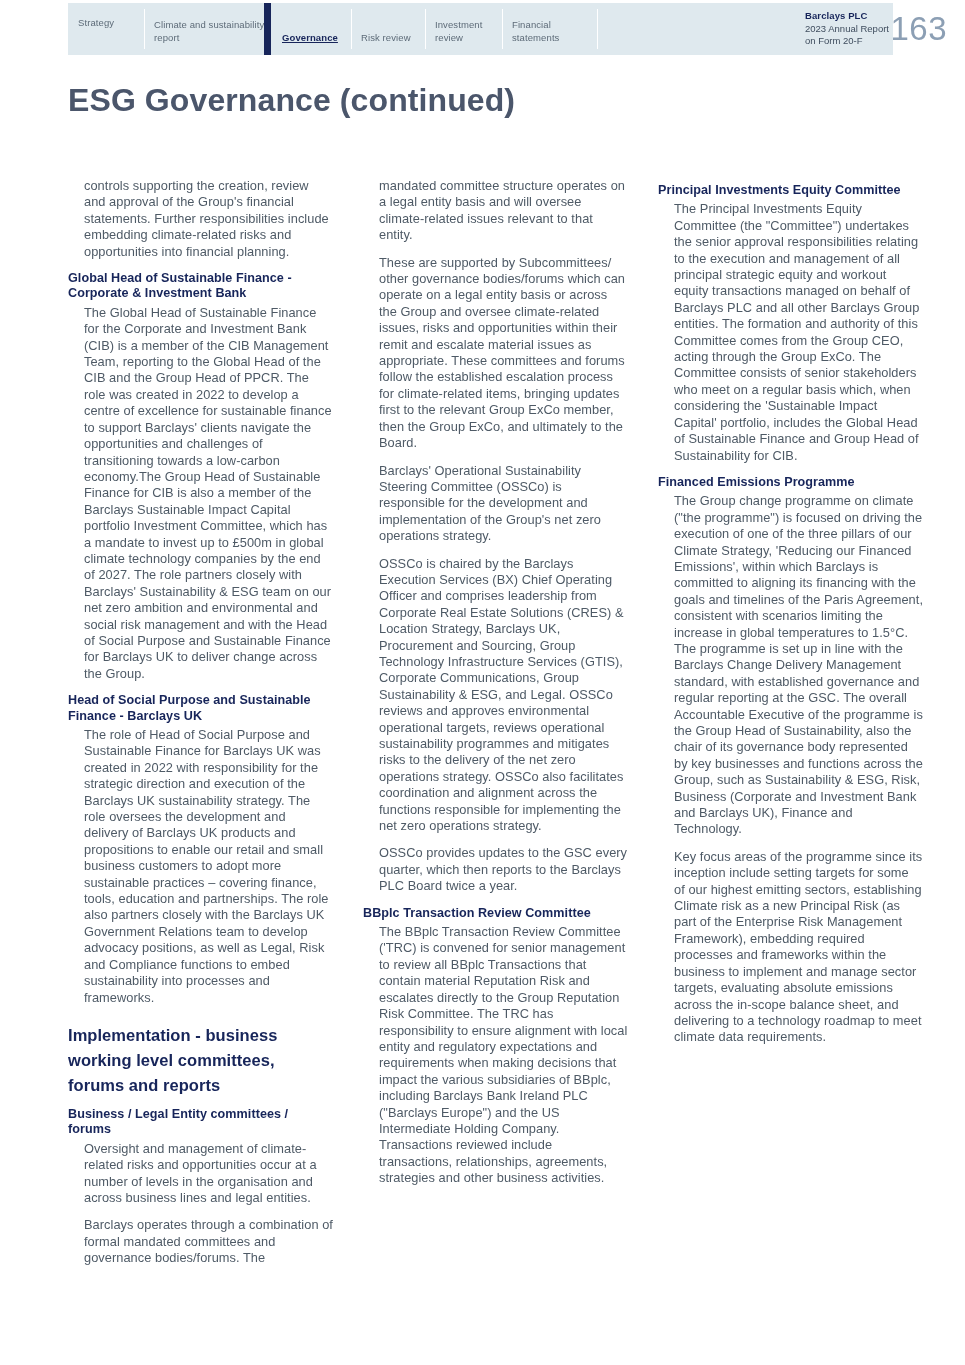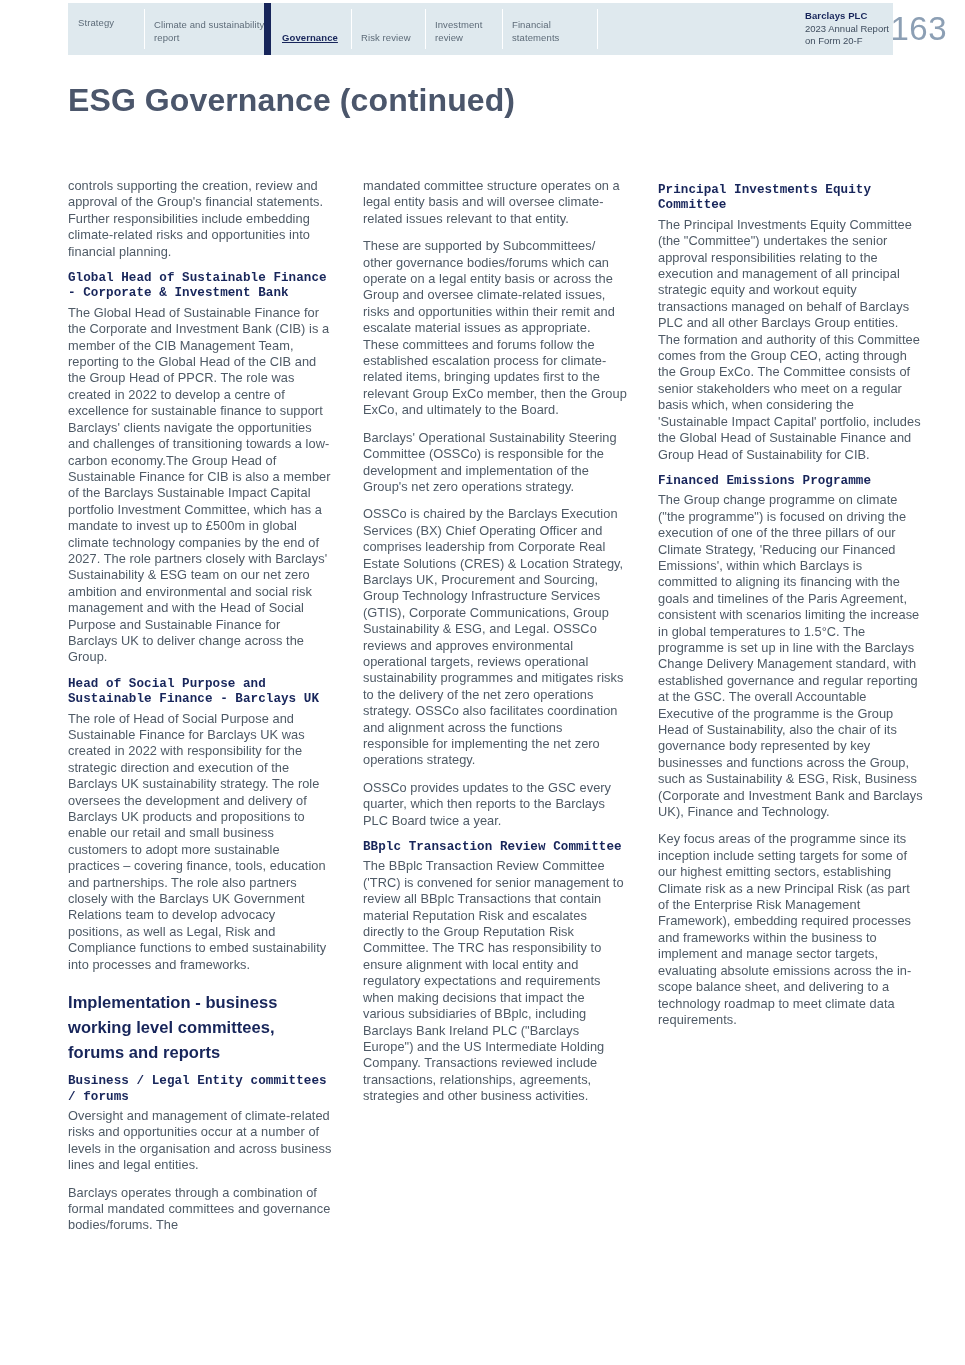--- a/index.html
+++ b/index.html
@@ -123,34 +123,33 @@
     width: 825px;
     display: flex;
     gap: 30px;
   }
   .col {
     width: 265px;
     flex: 0 0 265px;
   }
 
   p.body {
-    margin: 0 0 11px 0;
+    margin: 0 0 11px 16px;
     font-size: 12.8px;
     line-height: 16.4px;
     color: #4e5a66;
     letter-spacing: 0.05px;
   }
   h3.subhead {
     margin: 5px 0 3px 0;
     font-size: 12.6px;
     line-height: 15.4px;
     color: #17255a;
     font-weight: bold;
     letter-spacing: 0.05px;
-    font-family: Liberation Mono, monospace;
   }
   h2.sectionhead {
     margin: 17px 0 9px 0;
     font-size: 16.5px;
     line-height: 25px;
     color: #17255a;
     font-weight: bold;
     letter-spacing: 0.05px;
   }
 </style>

